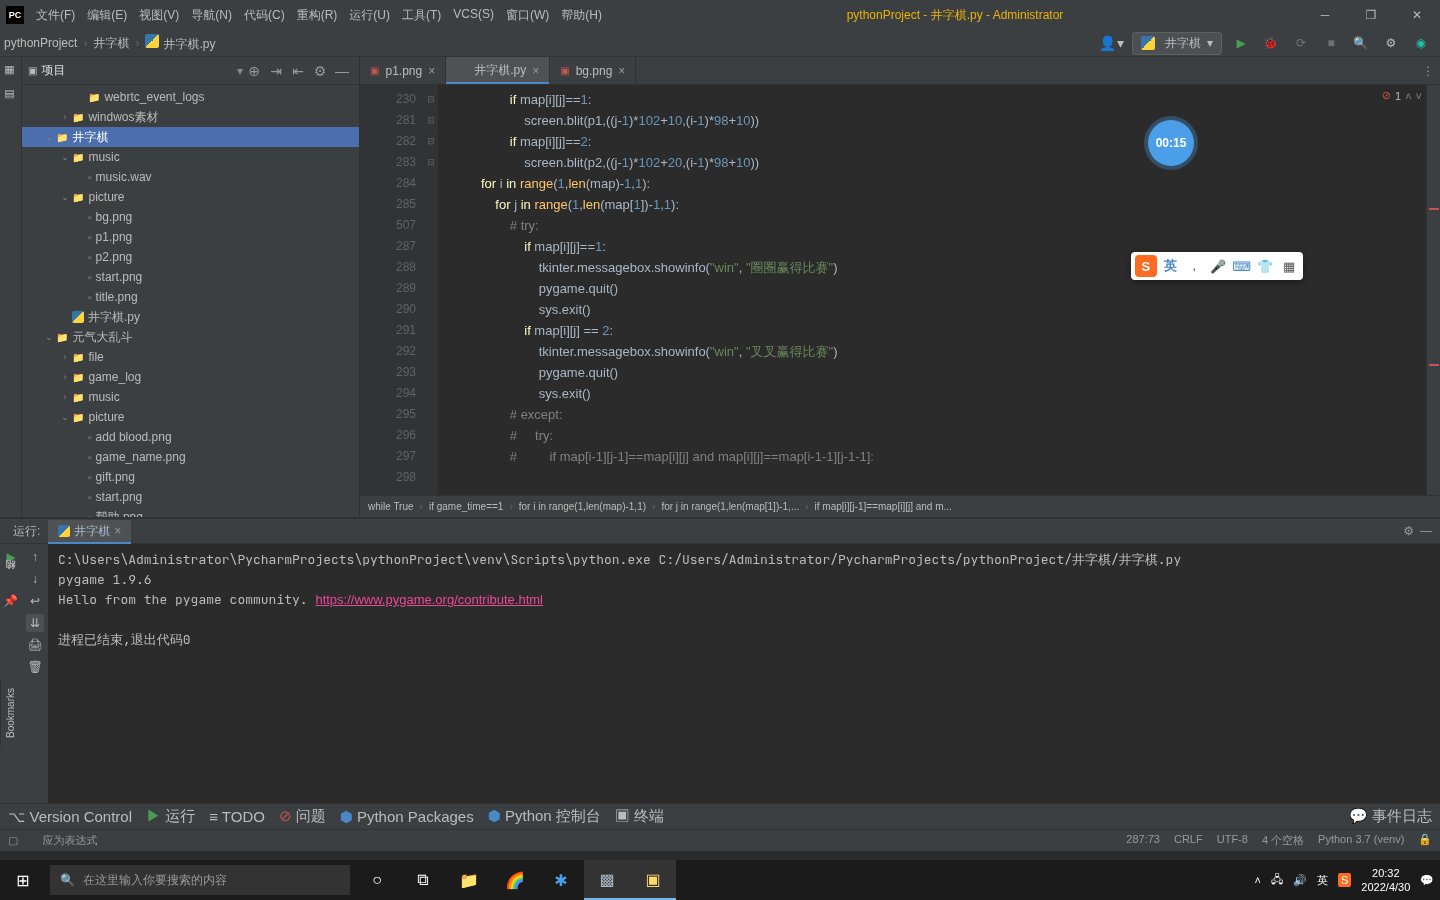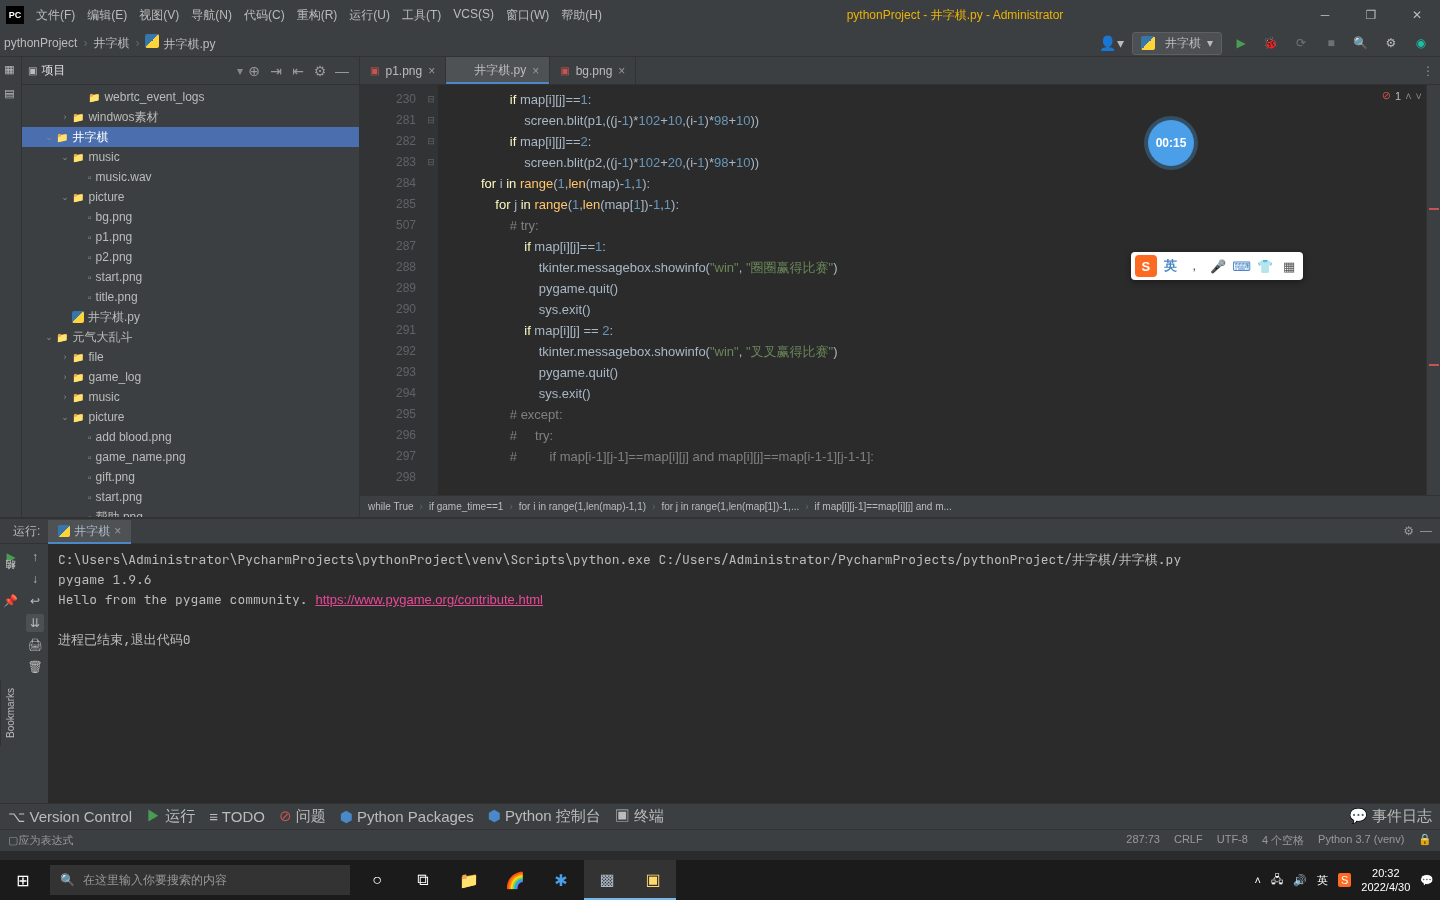--- a/index.html
+++ b/index.html
@@ -454,21 +454,21 @@
   <span><span class="pkg-icon">⬢</span> <span>Python Packages</span></span>
   <span><span class="pkg-icon">⬢</span> <span>Python 控制台</span></span>
   <span>▣ <span>终端</span></span>
   <div class="right">
     <span>💬 <span>事件日志</span></span>
   </div>
 </div>
 
 <div class="status-bar">
   <span>▢</span>
-  <span style="padding-left:0;">应为表达式</span>
+  <span style="padding-left:24px;">应为表达式</span>
   <div class="right">
     <span>287:73</span>
     <span>CRLF</span>
     <span>UTF-8</span>
     <span>4 个空格</span>
     <span>Python 3.7 (venv)</span>
     <span>🔒</span>
   </div>
 </div>
 

